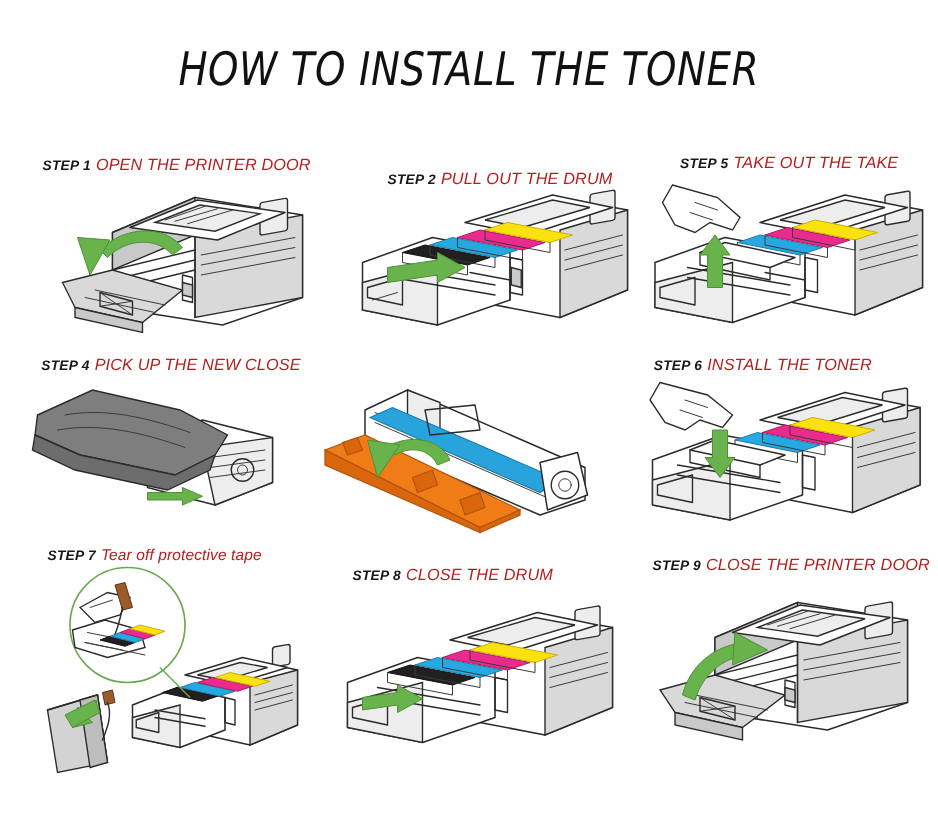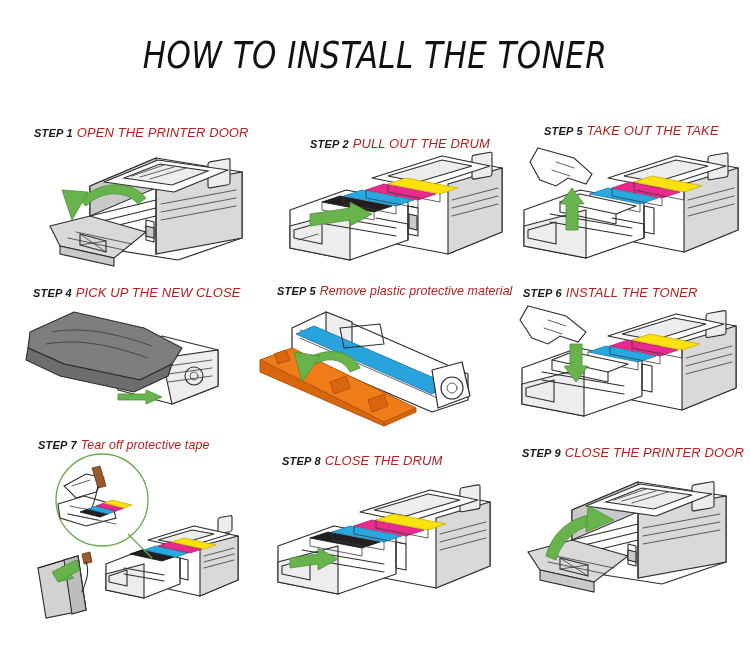--- a/index.html
+++ b/index.html
@@ -212,25 +212,20 @@
       <path class="ln" d="M100 60 L140 44 M100 68 L140 52 M100 76 L140 60"></path>
 
       <path class="bag" d="M8 30 L52 10 L122 26 L160 46 L150 62 L118 78 L42 62 L6 46 Z"></path>
       <path class="bag-d" d="M6 46 L42 62 L118 78 L150 62 L146 74 L112 90 L38 74 L4 58 Z"></path>
       <path class="ln-t" d="M30 30 C 62 24, 96 32, 130 44 M24 42 C 58 36, 92 44, 126 56"></path>
 
       <path class="arrow" d="M96 92 L124 92 L124 88 L140 95 L124 102 L124 98 L96 98 Z"></path>
     </svg>
   </div>
 
-  <div class="step" style="left:277px; top:282px;">
-    <div class="step-caption small">
-      <span class="step-num">STEP 5</span><span class="step-desc">Remove plastic protective material</span>
-    </div>
-  </div>
   <div class="step-art" style="position:absolute; left:256px; top:300px;">
     <svg width="262" height="126" viewBox="0 0 262 126">
 
       <path class="body-fill" d="M36 28 L70 12 L212 74 L212 100 L176 112 L36 52 Z"></path>
       <path class="panel-l" d="M70 12 L96 22 L96 46 L70 36 Z"></path>
       <path class="ln-t" d="M44 30 L190 92 M44 38 L186 100"></path>
 
       <path class="drum-c" d="M40 34 L58 26 L192 84 L176 94 Z"></path>
 
       <path class="body-fill" d="M176 70 L206 62 L214 96 L182 108 Z"></path>

